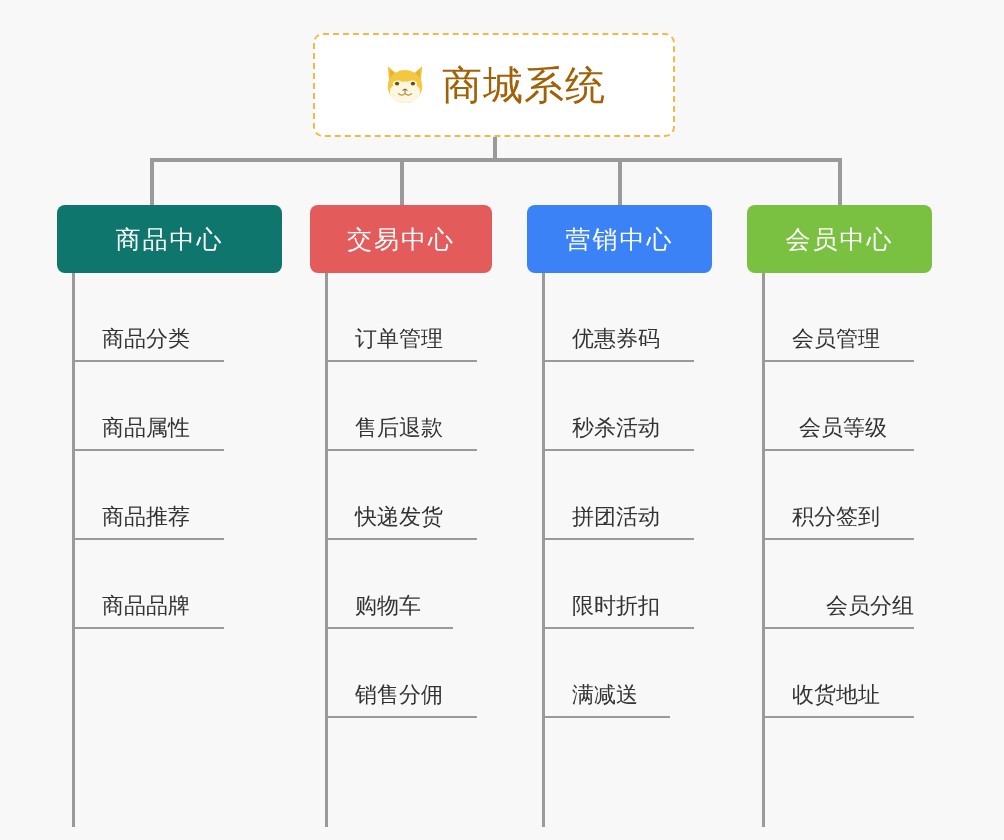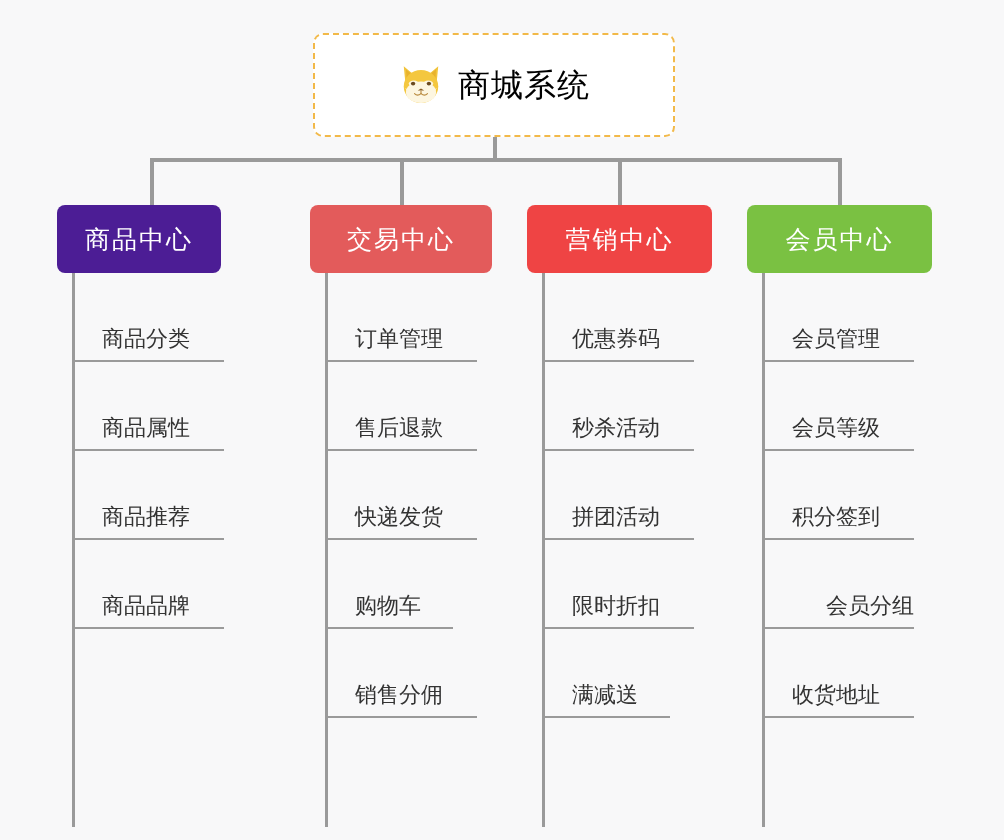--- a/index.html
+++ b/index.html
@@ -30,22 +30,22 @@
     box-sizing: border-box;
     background: #ffffff;
     border: 2px dashed #f2b949;
     border-radius: 10px;
     display: flex;
     align-items: center;
     justify-content: center;
     gap: 14px;
   }
   .root-title {
-    color: #000000;
-    font-size: 32px;
+    color: #a16207;
+    font-size: 40px;
     line-height: 1;
     letter-spacing: 1px;
     white-space: nowrap;
   }
   .shiba {
     width: 46px;
     height: 46px;
     flex: 0 0 auto;
     display: block;
   }
@@ -132,21 +132,21 @@
   </div>
 
   <div class="line v-line" style="left:493px; top:137px; height:25px;"></div>
   <div class="line h-line" style="left:150px; top:158px; width:690px;"></div>
   <div class="line v-line" style="left:150px; top:158px; height:47px;"></div>
   <div class="line v-line" style="left:400px; top:158px; height:47px;"></div>
   <div class="line v-line" style="left:618px; top:158px; height:47px;"></div>
   <div class="line v-line" style="left:838px; top:158px; height:47px;"></div>
 
   <div class="column" style="left:57px;">
-    <div class="cat-box" style="width:164px; background:#4c1d95;">
+    <div class="cat-box" style="width:225px; background:#0f766e;">
       <span>商品中心</span>
     </div>
     <div class="trunk" style="left:15px; top:68px; height:554px;"></div>
     <div class="items" style="left:15px; top:68px;">
       <div class="item" style="width:152px;">
           <span class="item-label">商品分类</span>
         </div>
       <div class="item" style="width:152px;">
           <span class="item-label">商品属性</span>
         </div>
@@ -177,21 +177,21 @@
       <div class="item" style="width:128px;">
           <span class="item-label">购物车</span>
         </div>
       <div class="item" style="width:152px;">
           <span class="item-label">销售分佣</span>
         </div>
     </div>
   </div>
 
   <div class="column" style="left:527px;">
-    <div class="cat-box" style="width:185px; background:#ef4444;">
+    <div class="cat-box" style="width:185px; background:#3b82f6;">
       <span>营销中心</span>
     </div>
     <div class="trunk" style="left:15px; top:68px; height:554px;"></div>
     <div class="items" style="left:15px; top:68px;">
       <div class="item" style="width:152px;">
           <span class="item-label">优惠券码</span>
         </div>
       <div class="item" style="width:152px;">
           <span class="item-label">秒杀活动</span>
         </div>
@@ -209,21 +209,21 @@
 
   <div class="column" style="left:747px;">
     <div class="cat-box" style="width:185px; background:#7ac142;">
       <span>会员中心</span>
     </div>
     <div class="trunk" style="left:15px; top:68px; height:554px;"></div>
     <div class="items" style="left:15px; top:68px;">
       <div class="item" style="width:152px;">
           <span class="item-label">会员管理</span>
         </div>
-      <div class="item" style="width:152px;">
+      <div class="item" style="width:152px;padding-left:7px;">
           <span class="item-label">会员等级</span>
         </div>
       <div class="item" style="width:152px;">
           <span class="item-label">积分签到</span>
         </div>
       <div class="item" style="width:152px;justify-content:flex-end;">
           <span class="item-label">会员分组</span>
         </div>
       <div class="item" style="width:152px;">
           <span class="item-label">收货地址</span>

